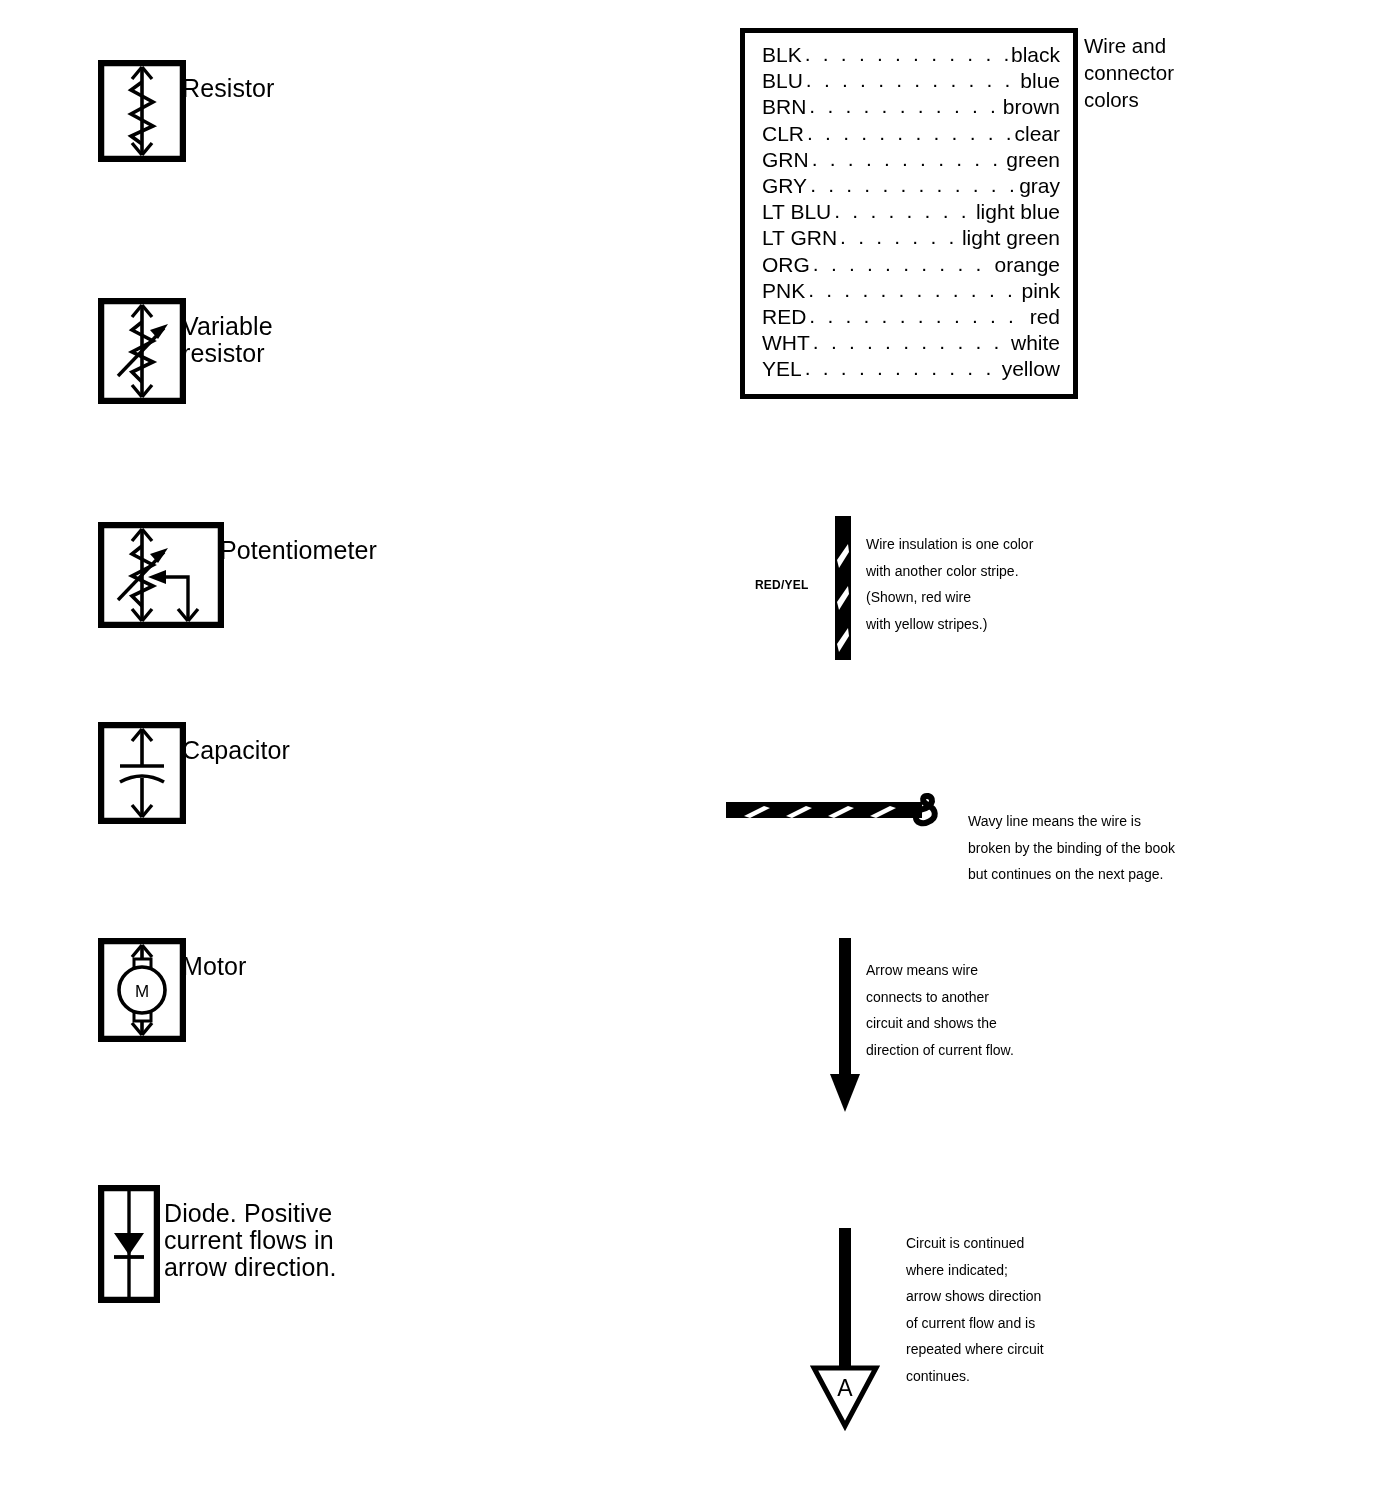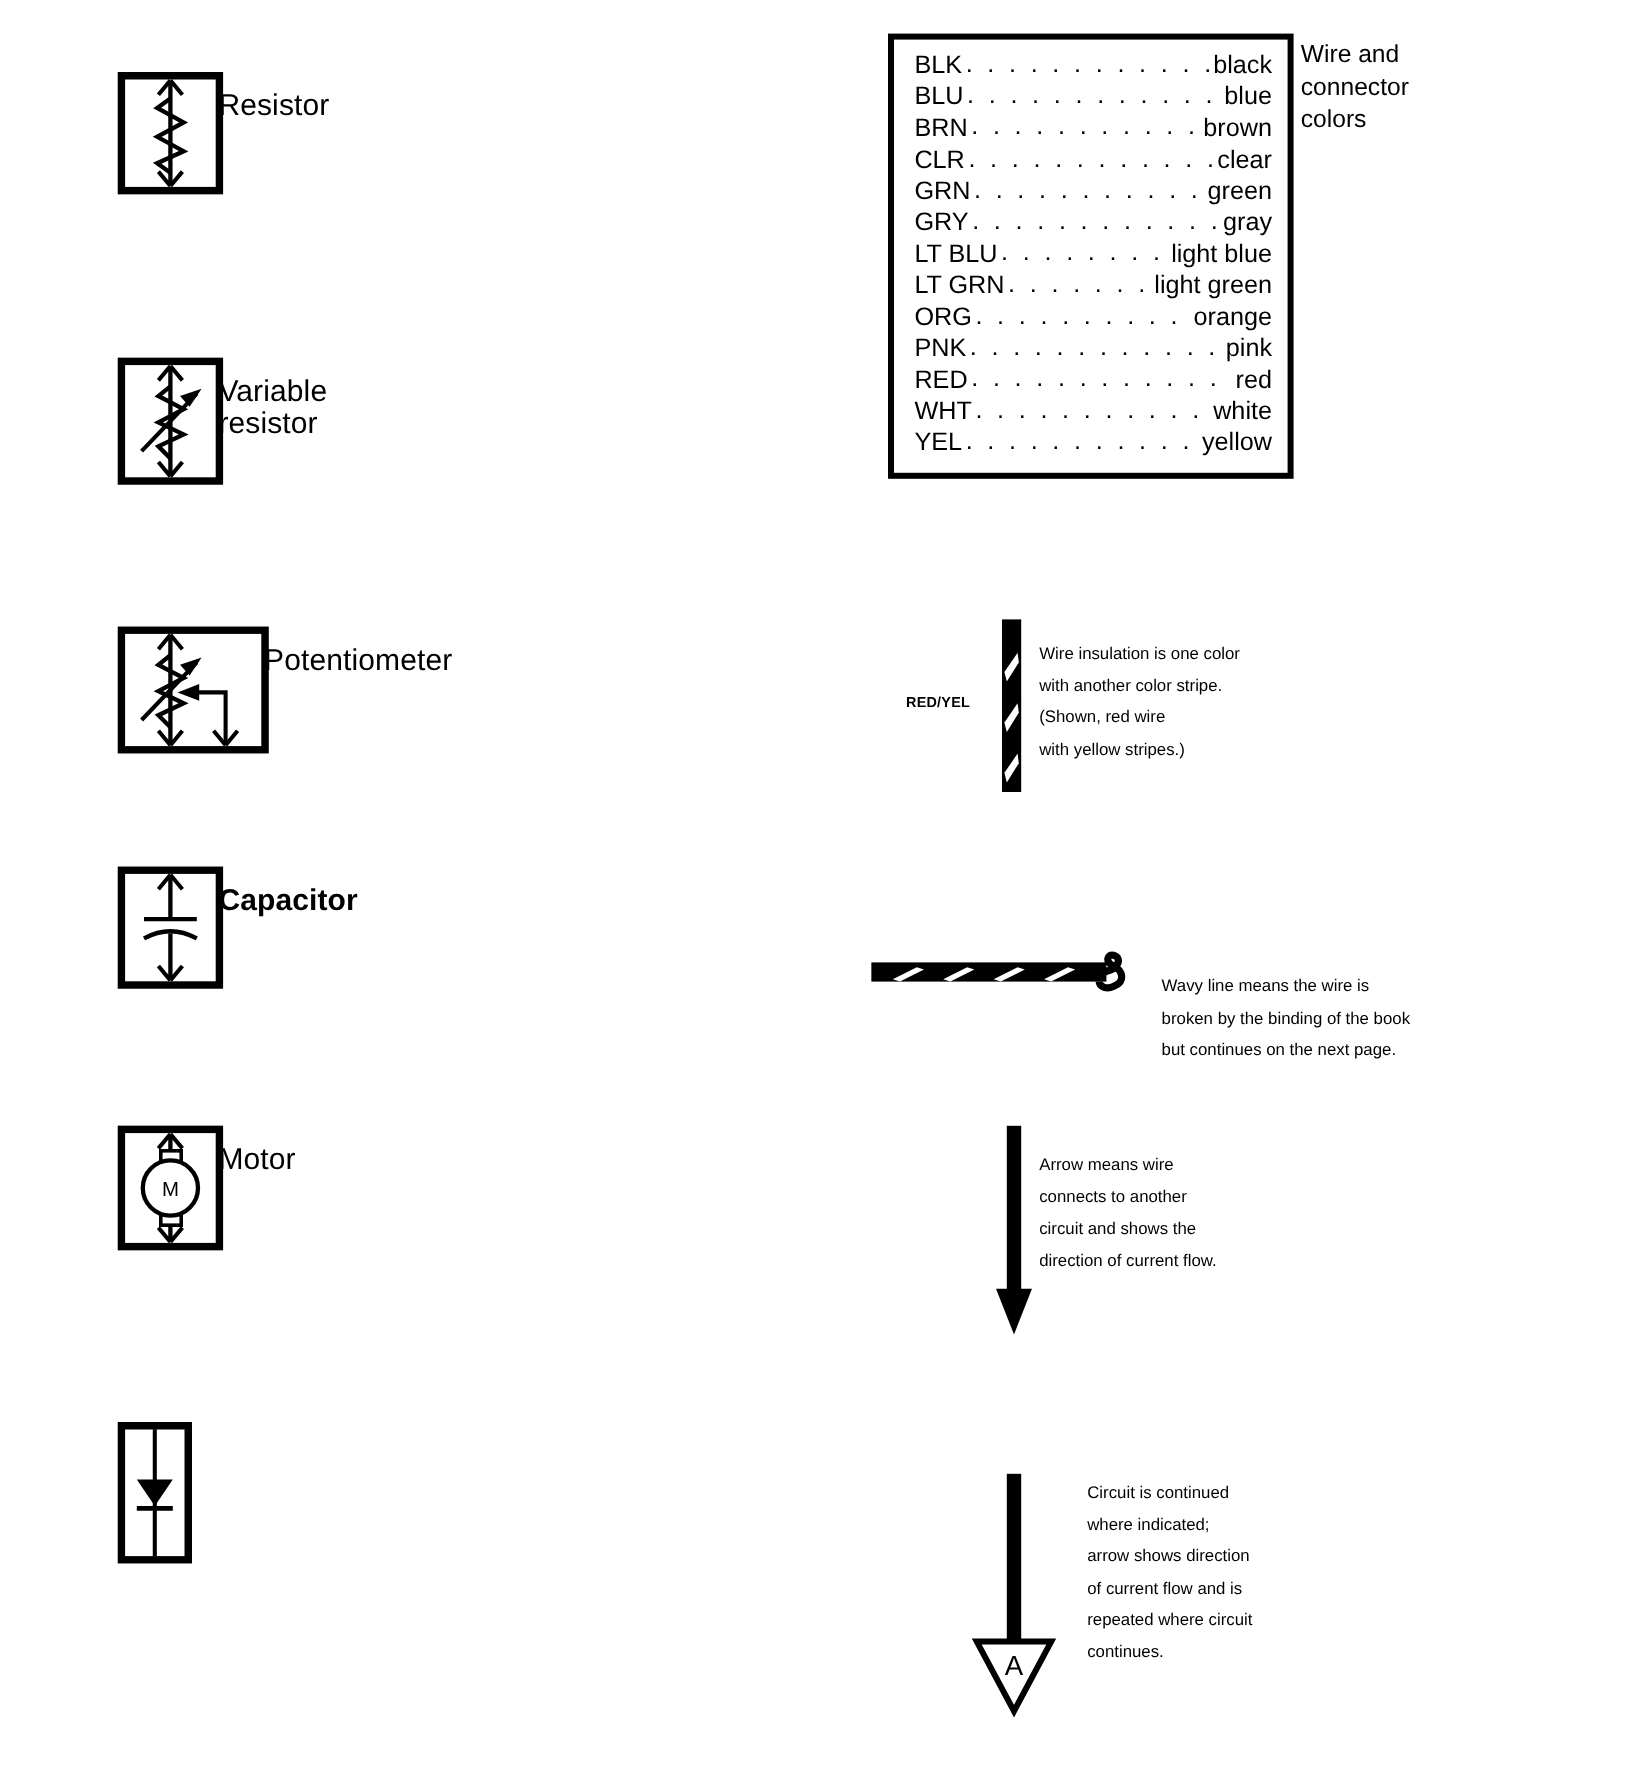--- a/index.html
+++ b/index.html
@@ -102,21 +102,21 @@
     <path d="M44 99 L34 87 M44 99 L54 87" stroke="#000" stroke-width="3.4" fill="none"></path>
     <line x1="20" y1="78" x2="66" y2="30" stroke="#000" stroke-width="3.4"></line>
     <polygon points="70,26 52,32 60,41" fill="#000"></polygon>
     <path d="M62 55 L90 55 L90 98" fill="none" stroke="#000" stroke-width="3.4"></path>
     <polygon points="50,55 68,48 68,62" fill="#000"></polygon>
     <path d="M90 99 L80 87 M90 99 L100 87" stroke="#000" stroke-width="3.4" fill="none"></path>
   </svg>
   <div class="sym-label" style="left:122px;top:1px;">Potentiometer</div>
 </div>
 
-<div class="sym-row" style="left:98px;top:722px;width:330px;height:108px;font-weight:bold;">
+<div class="sym-row" style="left:98px;top:722px;width:330px;height:108px;">
   <svg class="sym-art" width="88" height="102" viewBox="0 0 88 102">
     <rect x="3" y="3" width="82" height="96" fill="#fff" stroke="#000" stroke-width="6.5"></rect>
     <line x1="44" y1="8" x2="44" y2="43" stroke="#000" stroke-width="3.6"></line>
     <line x1="44" y1="56" x2="44" y2="94" stroke="#000" stroke-width="3.6"></line>
     <line x1="22" y1="44" x2="66" y2="44" stroke="#000" stroke-width="3.6"></line>
     <path d="M22 60 Q44 48 66 60" fill="none" stroke="#000" stroke-width="3.6"></path>
     <path d="M44 7 L34 19 M44 7 L54 19" stroke="#000" stroke-width="3.4" fill="none"></path>
     <path d="M44 95 L34 83 M44 95 L54 83" stroke="#000" stroke-width="3.4" fill="none"></path>
   </svg>
   <div class="sym-label" style="left:84px;top:1px;">Capacitor</div>
@@ -137,20 +137,23 @@
   <div class="sym-label" style="left:84px;top:1px;">Motor</div>
 </div>
 
 <div class="sym-row" style="left:98px;top:1185px;width:400px;height:122px;">
   <svg class="sym-art" width="62" height="118" viewBox="0 0 62 118">
     <rect x="3" y="3" width="56" height="112" fill="#fff" stroke="#000" stroke-width="6.5"></rect>
     <line x1="31" y1="6" x2="31" y2="112" stroke="#000" stroke-width="3.4"></line>
     <polygon points="16,48 46,48 31,70" fill="#000"></polygon>
     <line x1="16" y1="72" x2="46" y2="72" stroke="#000" stroke-width="3.8"></line>
   </svg>
+  <div class="sym-label" style="left:66px;top:1px;">Diode. Positive
+current flows in
+arrow direction.</div>
 </div>
 
 <div id="color-table">
   <div class="ct-row">
     <span class="ct-abbr">BLK</span>
     <span class="ct-dots">. . . . . . . . . . . . . . . . . . . . . . . .</span>
     <span class="ct-name">black</span>
   </div>
   <div class="ct-row">
     <span class="ct-abbr">BLU</span>

